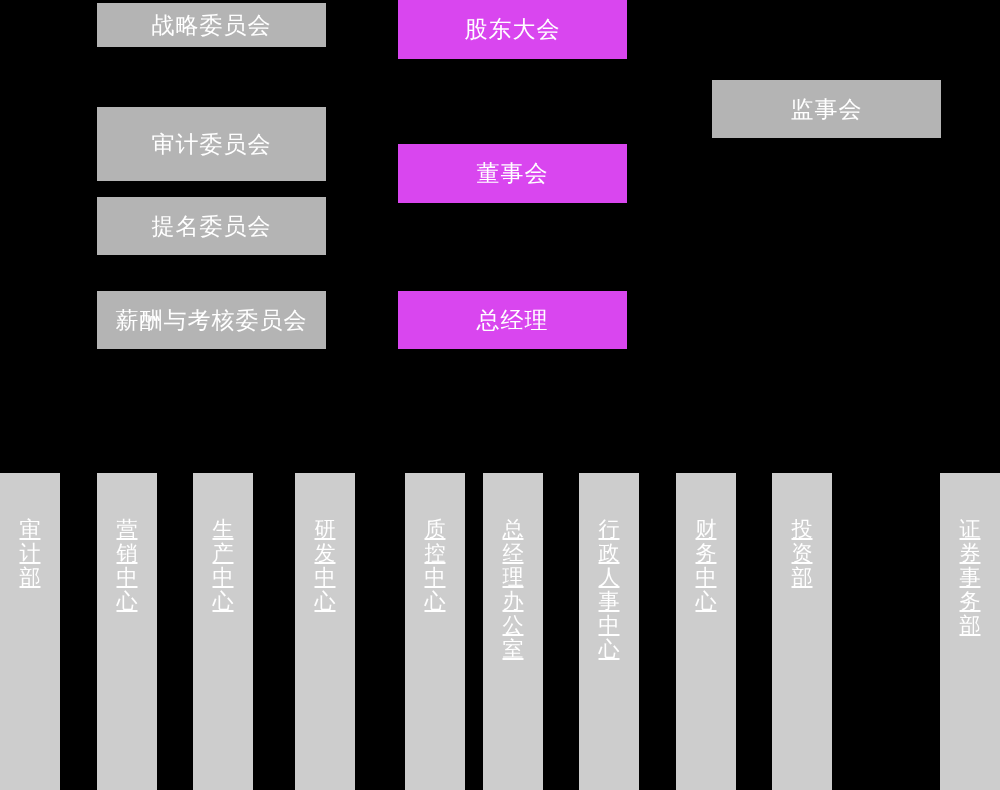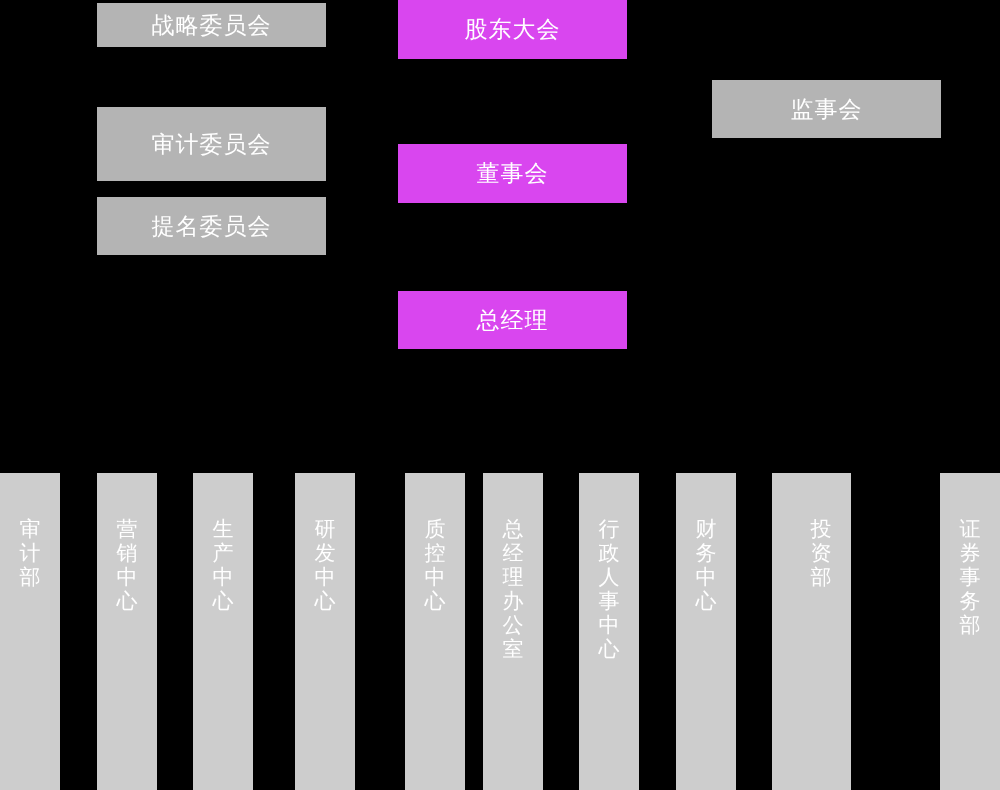--- a/index.html
+++ b/index.html
@@ -38,35 +38,39 @@
     display: block;
     width: 26px;
     margin: 44px auto 0 auto;
     color: #fff;
     font-size: 21px;
     line-height: 24px;
     text-align: center;
     letter-spacing: 0;
     word-break: break-all;
     white-space: normal;
+    text-decoration: underline;
   }
 </style>
 </head>
 <body>
 
 <div class="canvas">
 
   <div class="node committee" style="left:97px; top:3px; width:229px; height:44px;">
     <span>战略委员会</span>
   </div>
   <div class="node committee" style="left:97px; top:107px; width:229px; height:74px;font-family:Liberation Serif, serif;">
     <span>审计委员会</span>
   </div>
   <div class="node committee" style="left:97px; top:197px; width:229px; height:58px;">
     <span>提名委员会</span>
+  </div>
+  <div class="node committee" style="left:97px; top:291px; width:229px; height:58px;">
+    <span>薪酬与考核委员会</span>
   </div>
 
   <div class="node highlight" style="left:398px; top:0px; width:229px; height:59px;">
     <span>股东大会</span>
   </div>
   <div class="node highlight" style="left:398px; top:144px; width:229px; height:59px;">
     <span>董事会</span>
   </div>
   <div class="node highlight" style="left:398px; top:291px; width:229px; height:58px;">
     <span>总经理</span>
@@ -93,20 +97,20 @@
   </div>
   <div class="dept" style="left:483px;">
     <span class="vlabel">总经理办公室</span>
   </div>
   <div class="dept" style="left:579px;">
     <span class="vlabel">行政人事中心</span>
   </div>
   <div class="dept" style="left:676px;">
     <span class="vlabel">财务中心</span>
   </div>
-  <div class="dept" style="left:772px;padding-left:19px;">
+  <div class="dept" style="left:772px;">
     <span class="vlabel">投资部</span>
   </div>
   <div class="dept" style="left:940px;">
     <span class="vlabel">证券事务部</span>
   </div>
 
 </div>
 
 </body></html>

